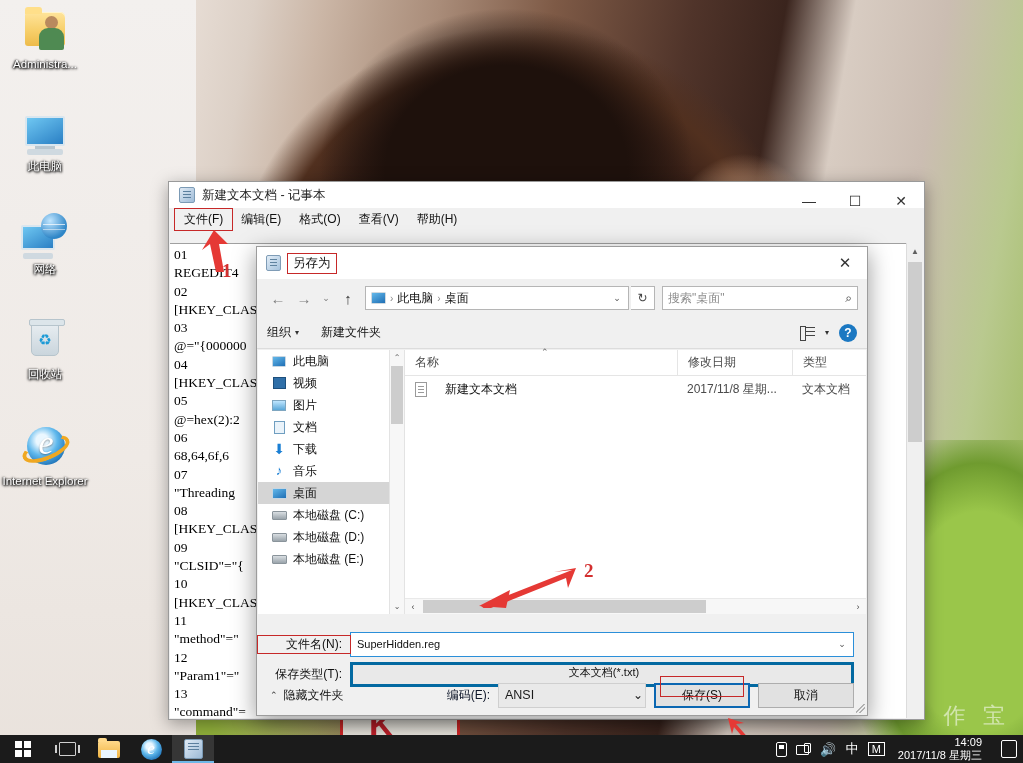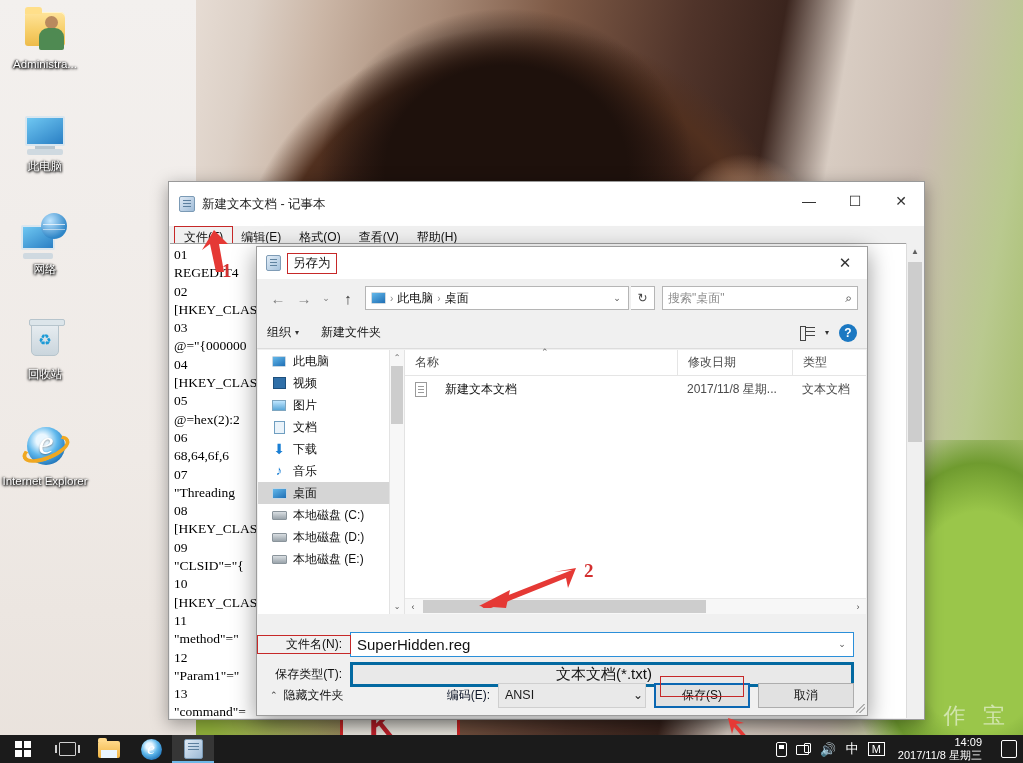--- a/index.html
+++ b/index.html
@@ -106,21 +106,21 @@
     text-shadow:0 1px 2px rgba(0,0,0,.4);}
   .ic-ie-ring{position:absolute;left:2px;top:13px;width:50px;height:22px;border-radius:50%;
     border:4px solid #f0a821;border-top-color:transparent;transform:rotate(-22deg);}
 
   
   #notepad{
     position:absolute; left:168px; top:181px; width:757px; height:539px;
     background:#f0f0f0; border:1px solid #9a9a9a;
     box-shadow:0 4px 16px rgba(0,0,0,.35);
   }
-  .np-title{ height:44px; background:#fff; display:flex; align-items:center; position:relative;}
+  .np-title{ height:26px; background:#fff; display:flex; align-items:center; position:relative;}
   .np-title .np-ico{
     width:16px;height:16px;margin-left:10px;margin-right:7px;
     background:linear-gradient(135deg,#dfe9f4,#9fbcd8);border:1px solid #7b9ab5;border-radius:2px;
     position:relative;
   }
   .np-title .np-ico::after{content:"";position:absolute;left:3px;top:3px;right:3px;height:1px;
     background:#5c7f9e;box-shadow:0 3px 0 #5c7f9e,0 6px 0 #5c7f9e;}
   .np-title .np-text{ font-size:12.5px; color:#222; }
   .np-winbtns{ position:absolute; right:0; top:0; height:38px; display:flex; }
   .np-winbtns div{ width:46px; height:38px; display:flex; align-items:center; justify-content:center;
@@ -215,21 +215,21 @@
   .lst-hscroll .th{position:absolute;left:2px;top:1px;width:66%;height:13px;background:#cdcdcd;}
   .col-sortmark{position:absolute;left:50%;top:-3px;color:#6a6a6a;font-size:9px;}
 
   .sa-fields{position:absolute;left:1px;right:1px;top:381px;height:64px;}
   .fld{display:flex;align-items:center;height:28px;margin-top:2px;}
   .fld .lab{width:92px;text-align:right;padding-right:8px;font-size:12px;color:#111;position:relative;}
   .fld .lab.hl{outline:1.4px solid #c62828;}
   .combo{flex:1;height:25px;background:#fff;border:1px solid #2b8fd9;display:flex;align-items:center;
     padding:0 2px 0 6px;margin-right:12px;}
   .combo.gray{background:#e9e9e9;border:3px solid #0369a1;flex-direction:column;}
-  .combo .val{font-size:15px;color:#111;flex:1;}
+  .combo .val{font-size:11px;color:#111;flex:1;}
   .combo .dd{width:18px;text-align:center;color:#555;font-size:9px;}
 
   .sa-bottom{position:absolute;left:1px;right:1px;bottom:1px;height:38px;display:flex;
     align-items:center;padding:0 12px;}
   .hidefolders{font-size:12px;color:#111;display:flex;align-items:center;gap:6px;}
   .hidefolders .ca{font-size:9px;color:#333;}
   .enc-wrap{margin-left:auto;display:flex;align-items:center;gap:8px;}
   .enc-lab{font-size:12px;color:#0f172a;}
   .enc-combo{width:148px;height:25px;background:#e9e9e9;border:1px solid #cfcfcf;display:flex;
     align-items:center;padding:0 2px 0 6px;}

